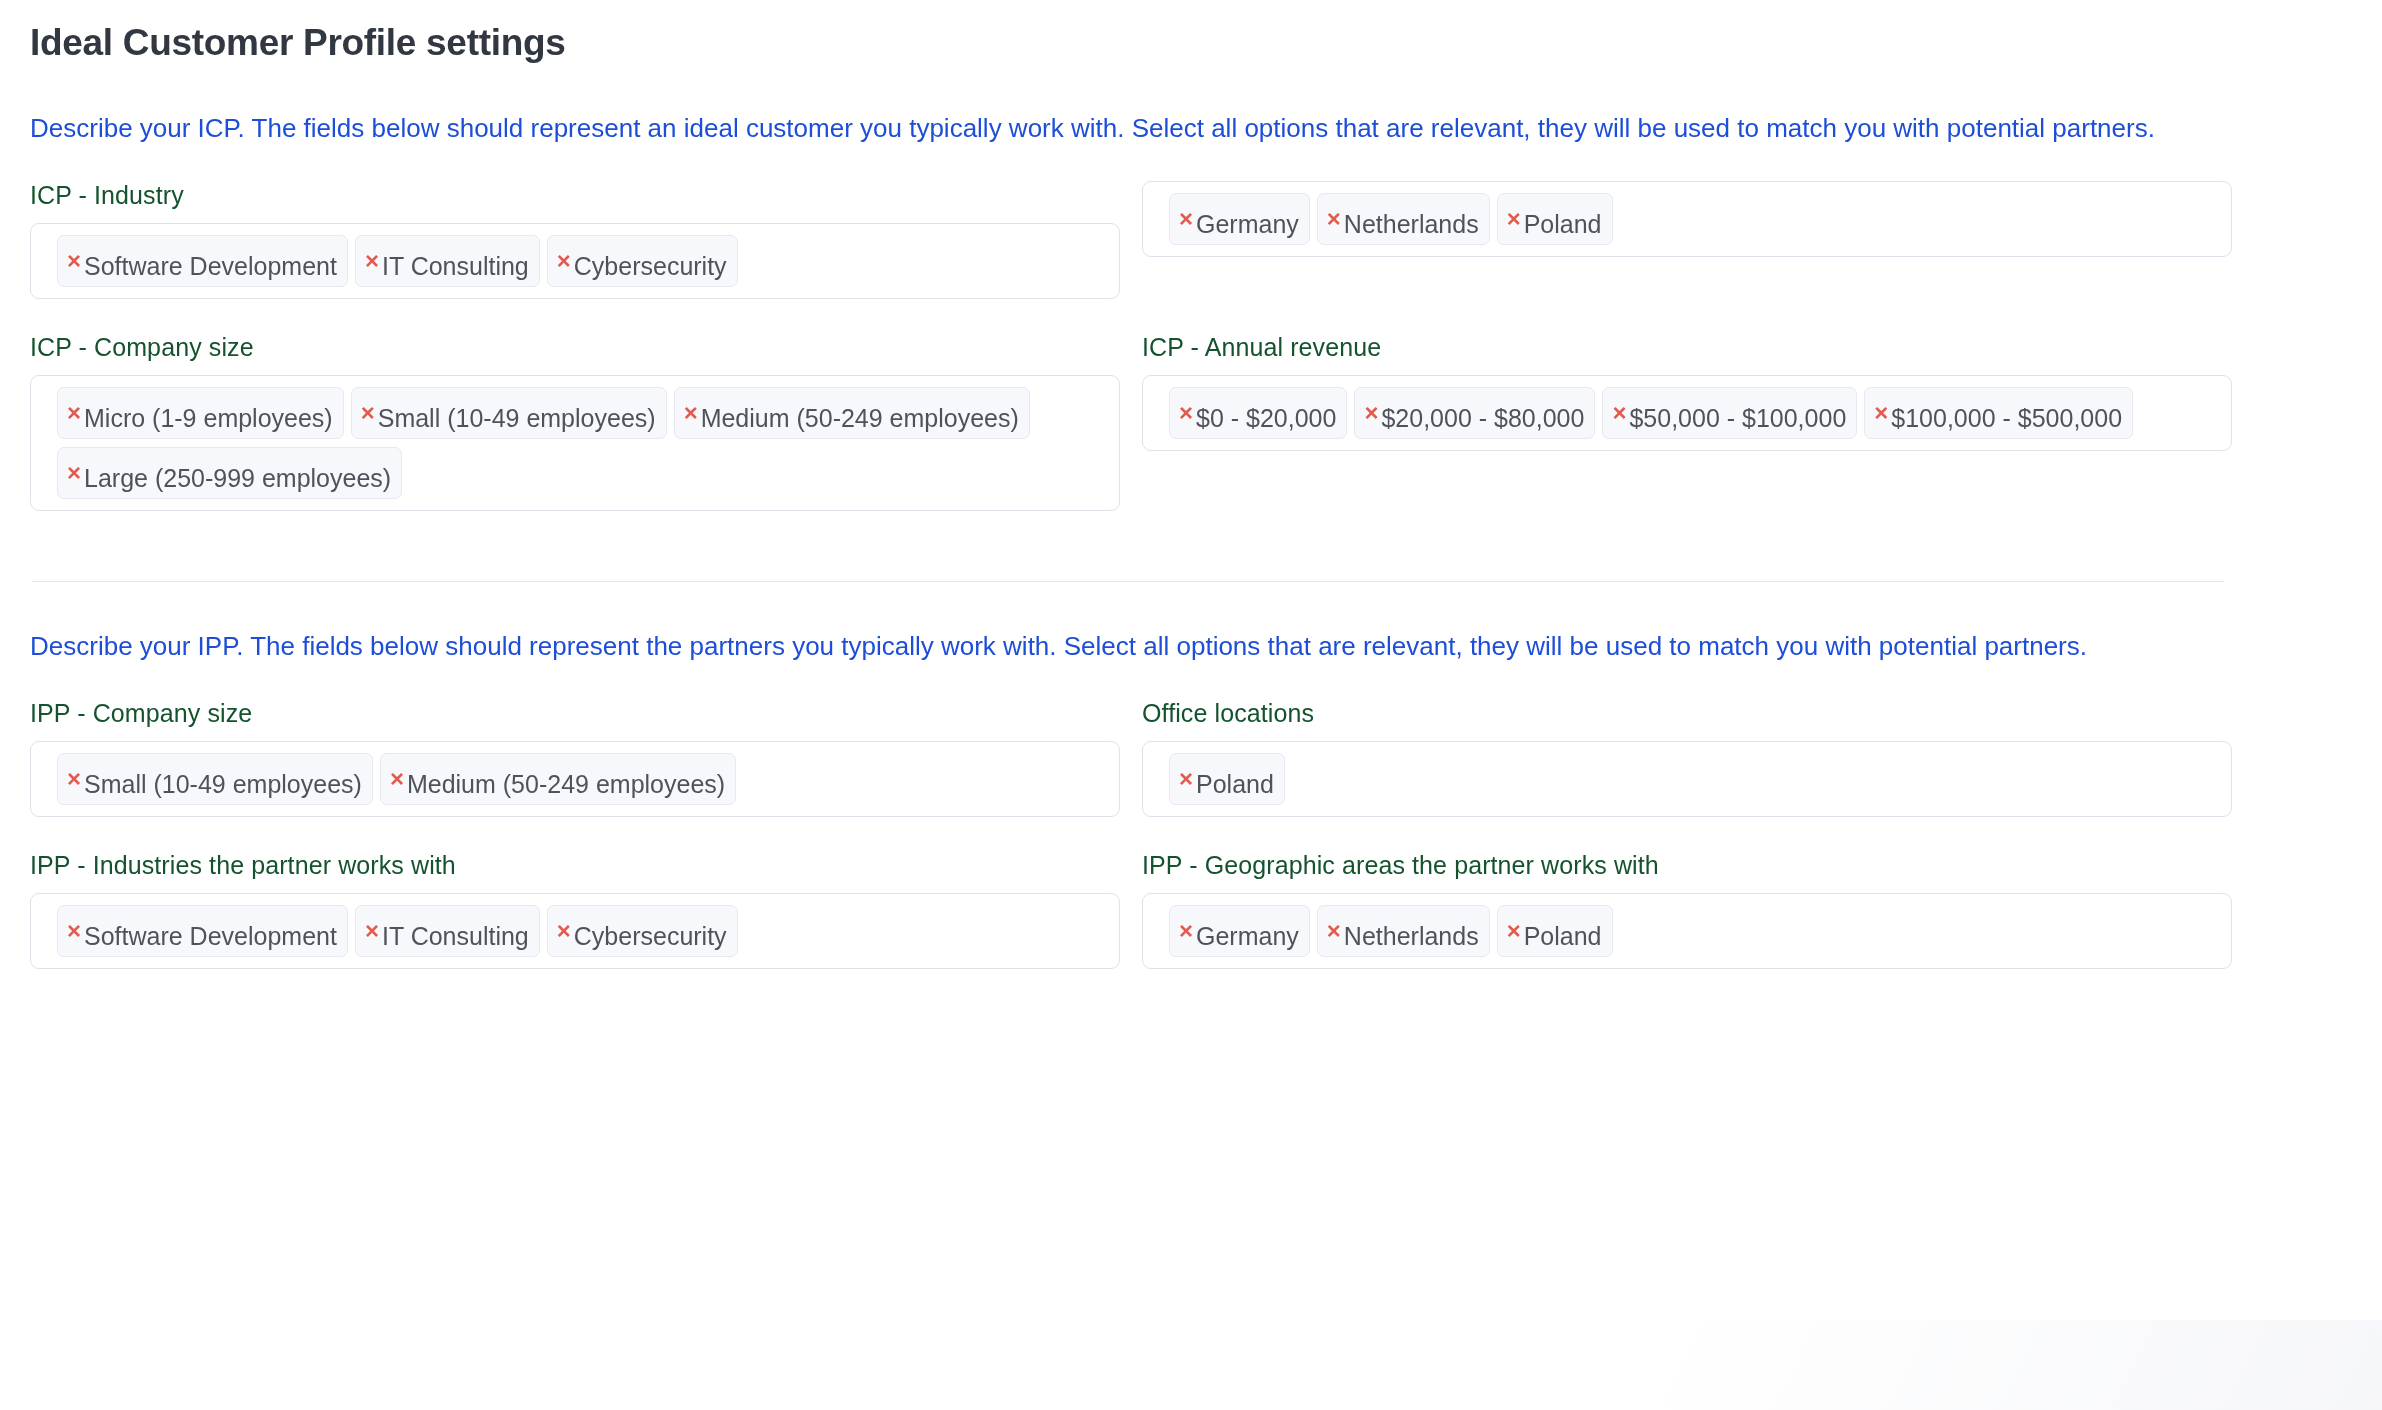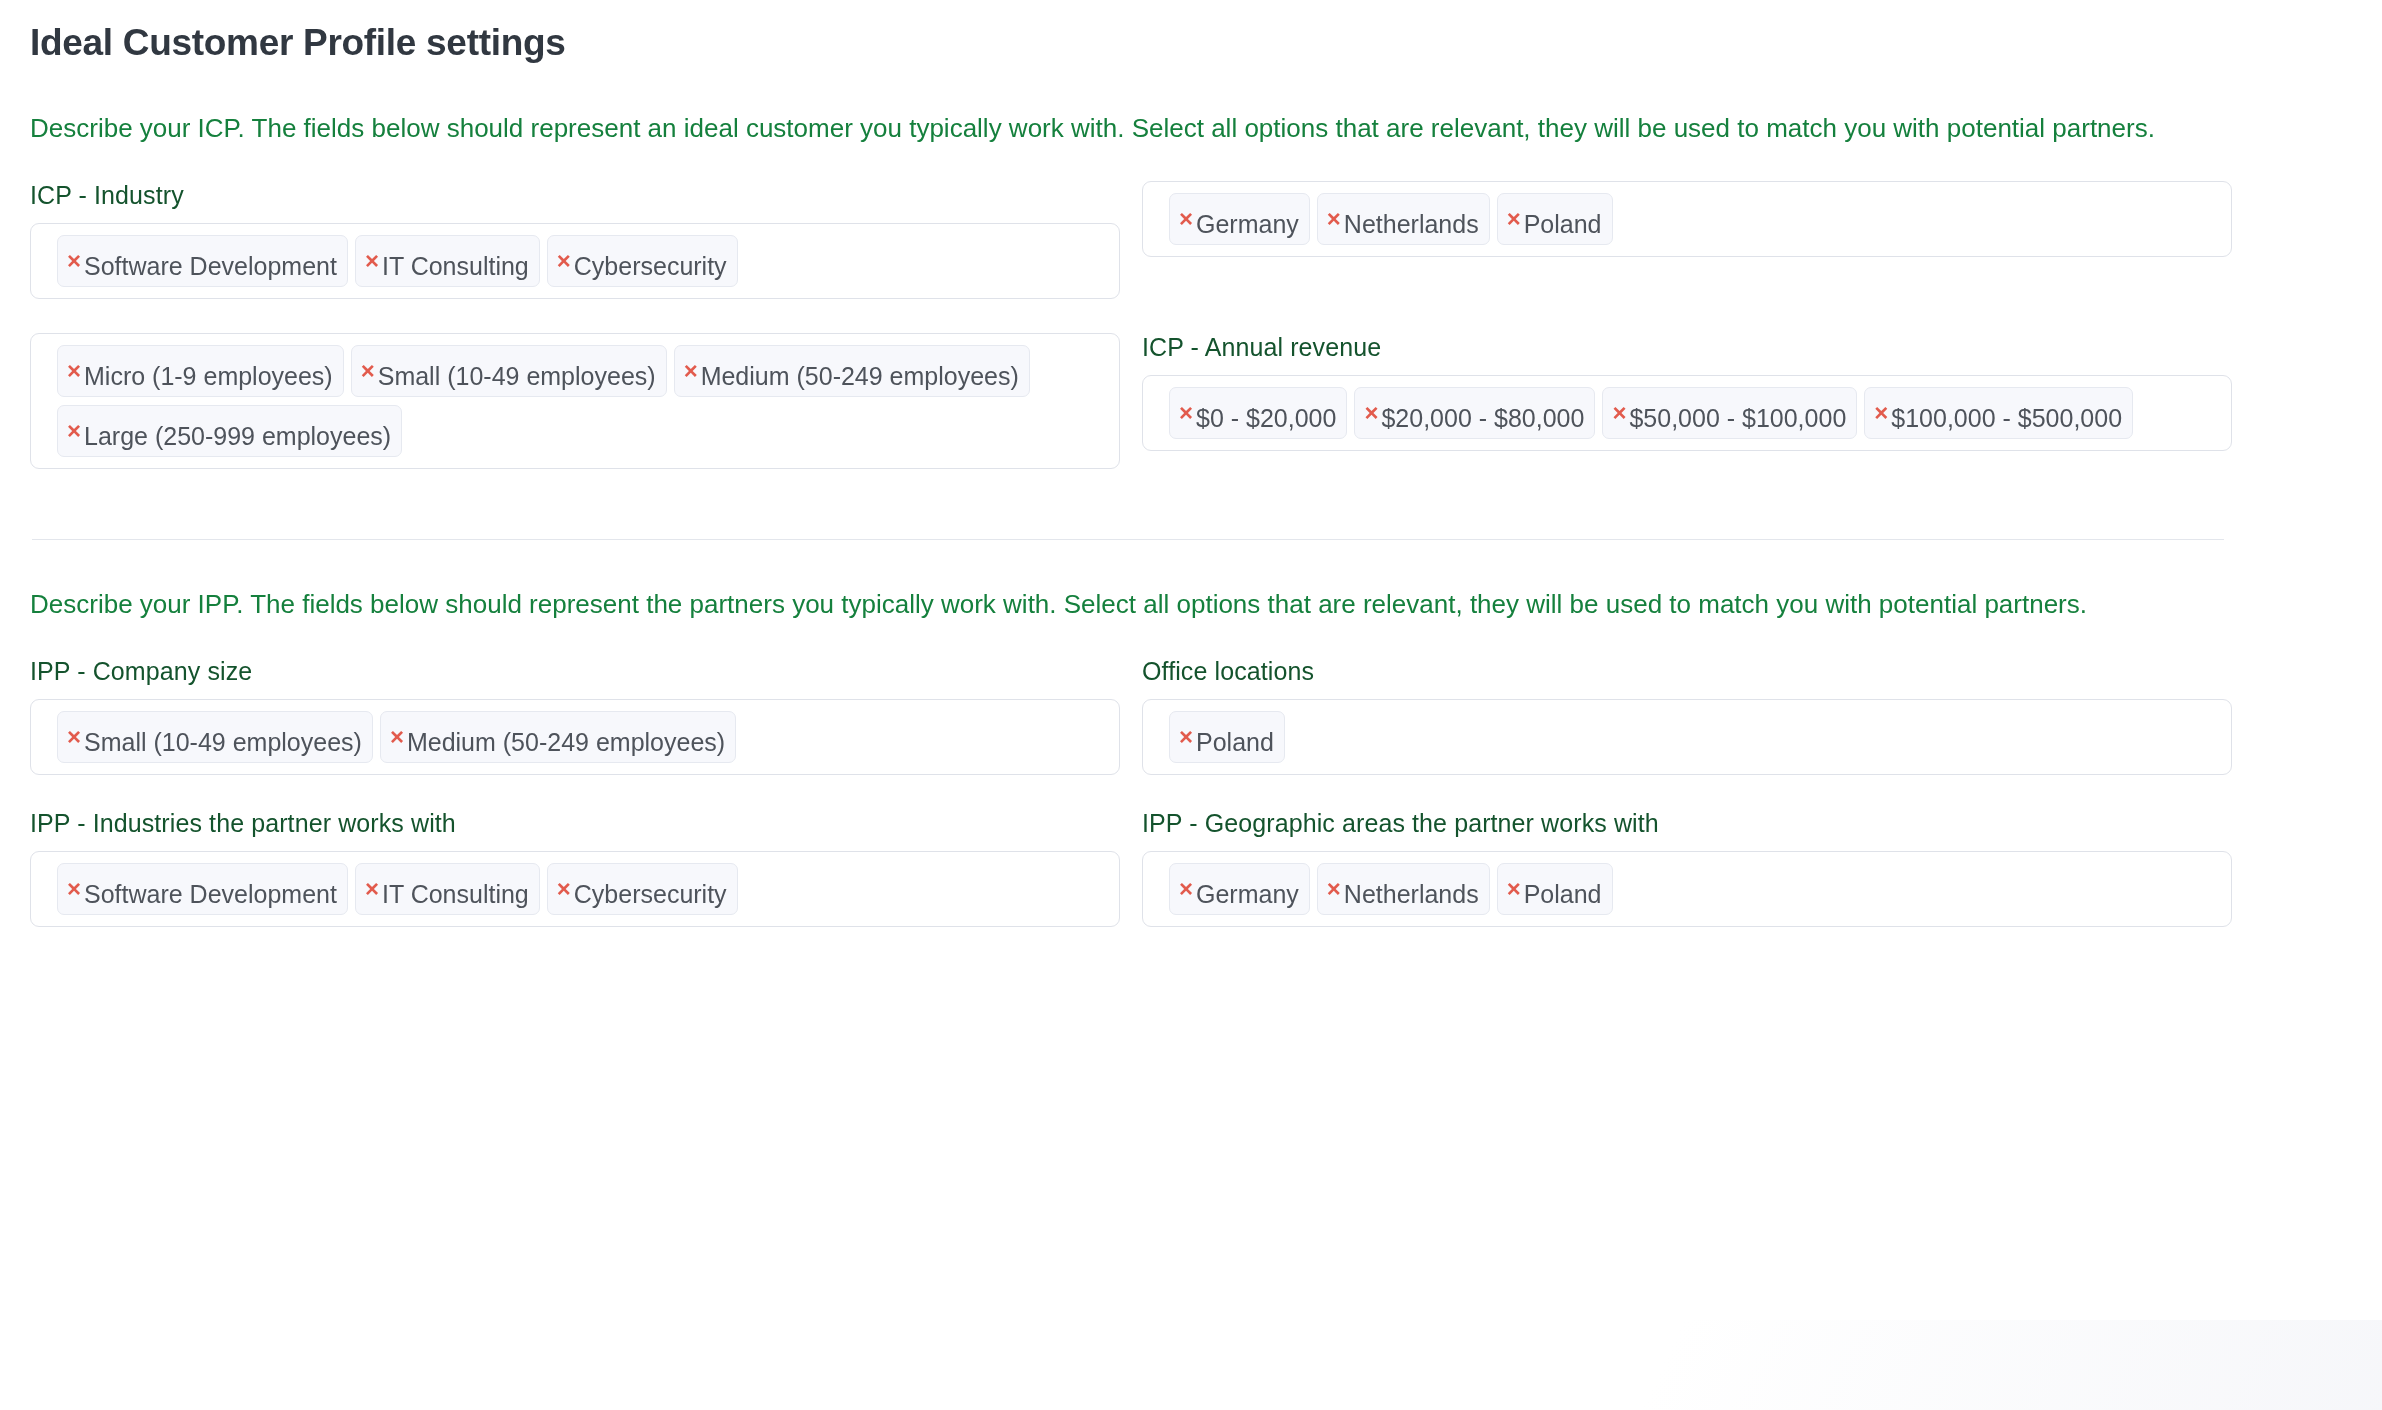--- a/index.html
+++ b/index.html
@@ -25,21 +25,21 @@
     font-weight: bold;
     color: #313841;
     letter-spacing: -0.3px;
     margin: 0;
     padding: 0;
   }
   #icp-title-wrap { padding-top: 22px; }
   .section-desc {
     font-size: 26px;
     line-height: 1.42;
-    color: #15803d;
+    color: #1d4ed8;
     font-weight: 400;
     max-width: 2300px;
     margin: 0;
   }
   #icp-desc-wrap { padding-top: 46px; }
   #ipp-desc-wrap { padding-top: 46px; }
 
   .grid {
     display: flex;
     flex-wrap: wrap;
@@ -163,20 +163,21 @@
             <span class="tag">
               <span class="tag-x">×</span>
               <span class="tag-label">Poland</span>
             </span>
           </div>
         </div>
       </div>
 
       <div class="col">
         <div class="field">
+          <span class="field-label">ICP - Company size</span>
           <div class="field-box">
             <span class="tag">
               <span class="tag-x">×</span>
               <span class="tag-label">Micro (1-9 employees)</span>
             </span>
             <span class="tag">
               <span class="tag-x">×</span>
               <span class="tag-label">Small (10-49 employees)</span>
             </span>
             <span class="tag">

